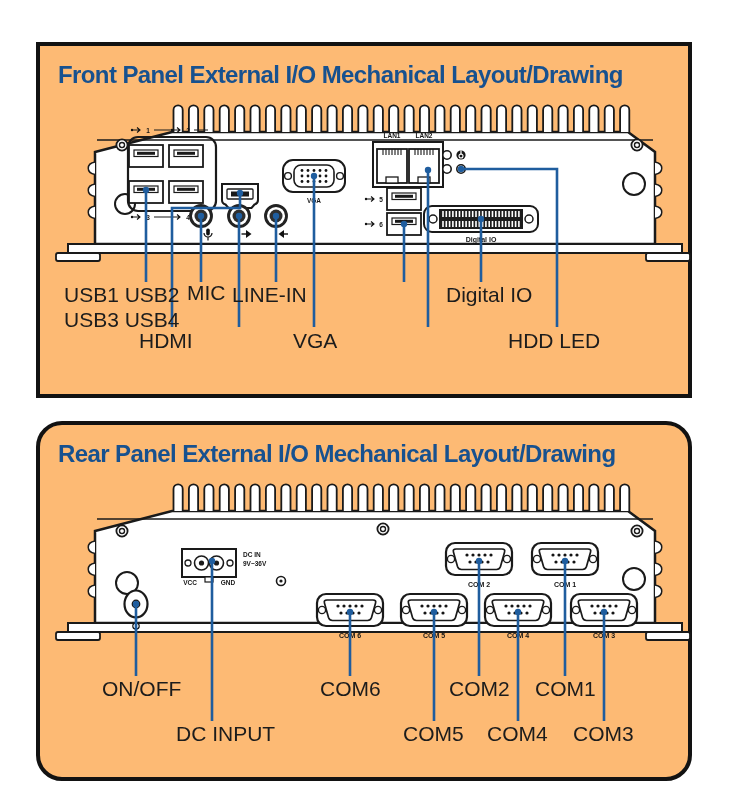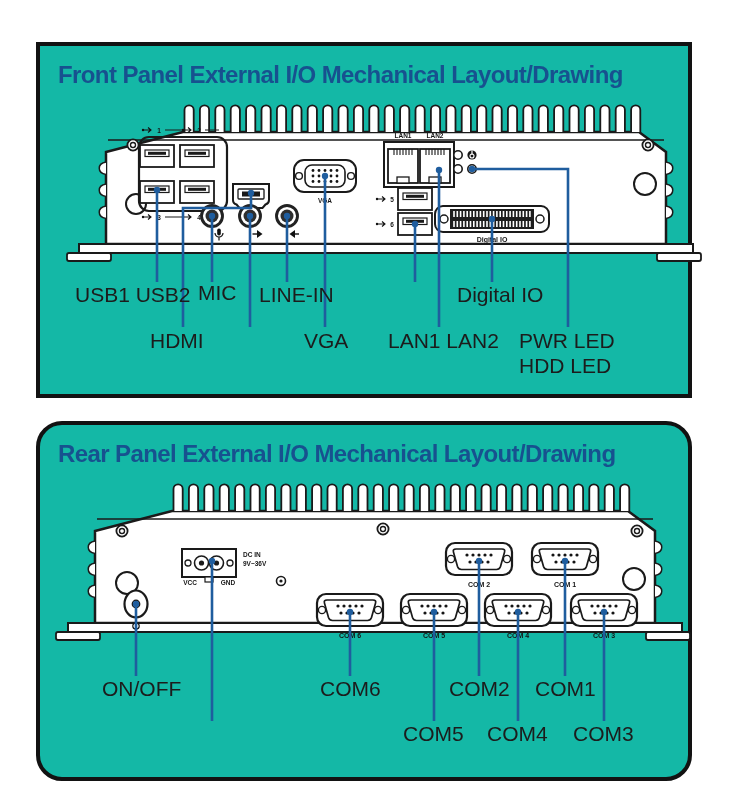--- a/index.html
+++ b/index.html
@@ -1,24 +1,24 @@
 <!DOCTYPE html>
 <html style="--title_blue: #17518F; --leader_blue: #1F5D9E; --label_text: #1C1C1C;"><head>
 <meta charset="utf-8">
 <style>
   html,body{margin:0;padding:0;background:#fff;}
   body{width:750px;height:788px;position:relative;font-family:"Liberation Sans",sans-serif;}
-  .panel{position:absolute;left:36px;width:656px;background:#14b8a6;border:4px solid #121212;box-sizing:border-box;}
+  .panel{position:absolute;left:36px;width:656px;background:#fdba74;border:4px solid #121212;box-sizing:border-box;}
   #front-panel{top:42px;height:356px;}
   #rear-panel{top:421px;height:360px;border-radius:26px;}
   .panel-title{margin:15px 0 0 18px;font-size:24px;font-weight:bold;letter-spacing:-0.6px;
     color:var(--title_blue,#17518F);white-space:nowrap;}
   .drawing{position:relative;margin-top:3px;width:670px;}
   .drawing svg{position:absolute;left:0;top:0;}
-  #front-drawing{height:290px;margin-left:11px;}
+  #front-drawing{height:290px;}
   #rear-drawing{height:295px;}
   .callout{position:absolute;font-size:21px;line-height:25px;color:var(--label_text,#1C1C1C);white-space:nowrap;}
   
   .o2{stroke:#1a1a1a;stroke-width:2;fill:#fff;}
   .o22{stroke:#1a1a1a;stroke-width:2.2;fill:none;}
   .o16{stroke:#1a1a1a;stroke-width:1.6;fill:#fff;}
   .o13{stroke:#1a1a1a;stroke-width:1.3;fill:none;}
   .thin{stroke:#1a1a1a;stroke-width:1.2;fill:none;}
   .mark{font:bold 7px "Liberation Sans",sans-serif;fill:#141414;text-anchor:middle;}
   .mark65{font:bold 6.5px "Liberation Sans",sans-serif;fill:#141414;text-anchor:middle;}
@@ -235,29 +235,28 @@
           <circle class="ldot" cx="388" cy="78" r="3.2"></circle>
         <path class="leader" d="M441,127V190"></path>
           <circle class="ldot" cx="441" cy="127" r="3.2"></circle>
         <path class="leader" d="M424,77H517V235"></path>
           <circle class="ldot" cx="421" cy="77" r="3.2"></circle>
       </g>
     </svg>
 
     <div class="callout" style="left:24px;top:190px">
       <div>USB1 USB2</div>
+      <div>USB3 USB4</div>
     </div>
     <div class="callout" style="left:147px;top:188px">MIC</div>
-    <div class="callout" style="left:208px;top:190px">LINE-IN</div>
+    <div class="callout" style="left:192px;top:190px">LINE-IN</div>
     <div class="callout" style="left:406px;top:190px">Digital IO</div>
     <div class="callout" style="left:99px;top:236px">HDMI</div>
     <div class="callout" style="left:253px;top:236px">VGA</div>
-    <div class="callout" style="left:337px;top:236px">LAN1 LAN2</div>
     <div class="callout" style="left:468px;top:236px">
-      <div>PWR LED</div>
       <div>HDD LED</div>
     </div>
   </div>
 </div>
 
 <div class="panel" id="rear-panel">
   <div class="panel-title">Rear Panel External I/O Mechanical Layout/Drawing</div>
   <div class="drawing" id="rear-drawing">
     <svg viewBox="0 0 666 295" width="666" height="295" xmlns="http://www.w3.org/2000/svg">
       <use href="#chassis" xlink:href="#chassis"></use>
@@ -316,20 +315,21 @@
         <path class="leader" d="M478,141V250"></path>
           <circle class="ldot" cx="478" cy="141" r="3.2"></circle>
         <path class="leader" d="M525,90V205"></path>
           <circle class="ldot" cx="525" cy="90" r="3.2"></circle>
         <path class="leader" d="M564,141V250"></path>
           <circle class="ldot" cx="564" cy="141" r="3.2"></circle>
       </g>
     </svg>
 
     <div class="callout" style="left:62px;top:205px">ON/OFF</div>
+    <div class="callout" style="left:136px;top:250px">DC INPUT</div>
     <div class="callout" style="left:280px;top:205px">COM6</div>
     <div class="callout" style="left:363px;top:250px">COM5</div>
     <div class="callout" style="left:409px;top:205px">COM2</div>
     <div class="callout" style="left:447px;top:250px">COM4</div>
     <div class="callout" style="left:495px;top:205px">COM1</div>
     <div class="callout" style="left:533px;top:250px">COM3</div>
   </div>
 </div>
 
 </body></html>

